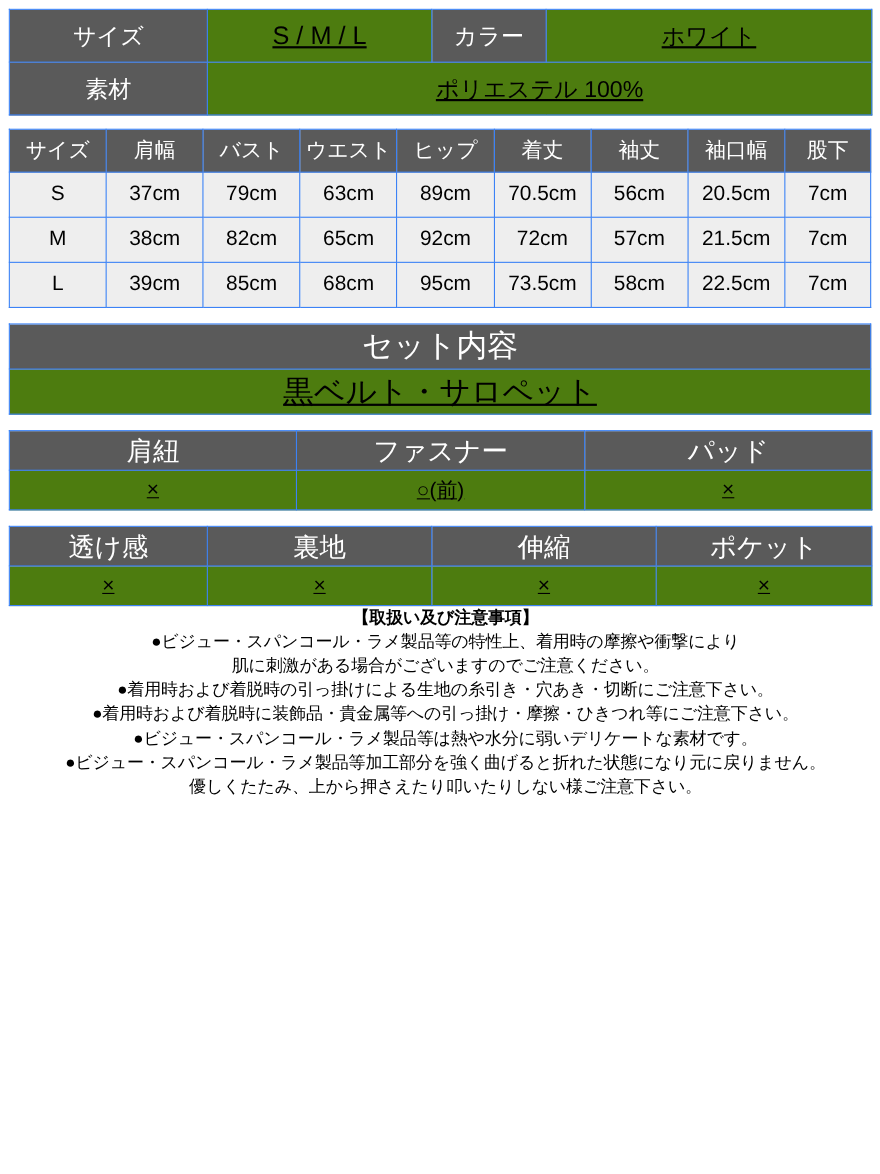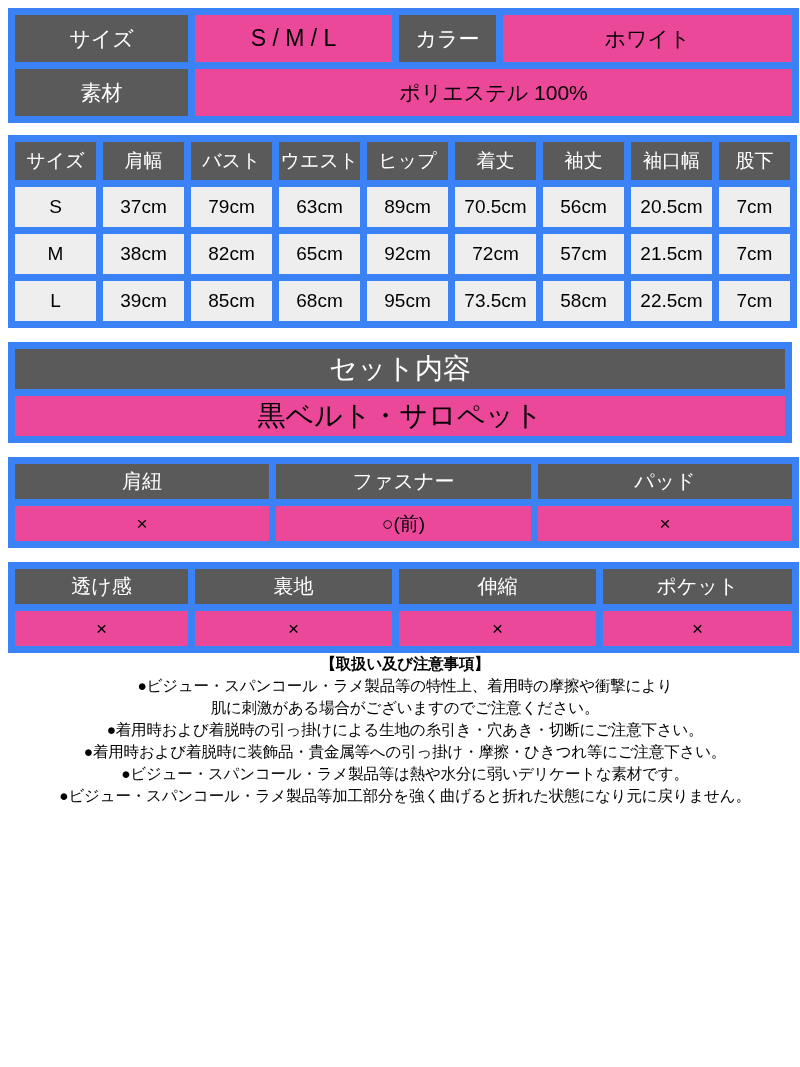--- a/index.html
+++ b/index.html
@@ -20,33 +20,34 @@
     height: 1067px;
     box-sizing: border-box;
     padding: 8px 8px 0 8px;
   }
   table {
     border-collapse: collapse;
     width: 784px;
     table-layout: fixed;
   }
   td, th {
-    border: 7px solid #3b82f6;
+    border: 1px solid #3b82f6;
     text-align: center;
     vertical-align: middle;
     font-weight: normal;
     padding: 0;
   }
   .hdr {
     background: #5a5a5a;
     color: #ffffff;
   }
   .val {
-    background: #ec4899;
+    background: #4d7c0f;
     color: #000000;
+    text-decoration: underline;
   }
   
   .t-basic td {
     height: 47px;
     font-size: 21px;
   }
   .t-basic .big {
     font-size: 23px;
   }
   
@@ -71,21 +72,21 @@
   .t-set td {
     height: 40px;
     font-size: 28px;
   }
   
   .t-spec {
     margin-top: 14px;
   }
   .t-spec td {
     height: 35px;
-    font-size: 20px;
+    font-size: 24px;
   }
   .t-spec td.mark {
     font-size: 19px;
   }
   .notes {
     padding-left: 10px;
     font-size: 15.5px;
     line-height: 22px;
     letter-spacing: -0.2px;
     color: #000000;
@@ -242,15 +243,16 @@
   </table>
 
   <div class="notes">
     <div class="note-line note-title">【取扱い及び注意事項】</div>
     <div class="note-line">●ビジュー・スパンコール・ラメ製品等の特性上、着用時の摩擦や衝撃により</div>
     <div class="note-line">肌に刺激がある場合がございますのでご注意ください。</div>
     <div class="note-line">●着用時および着脱時の引っ掛けによる生地の糸引き・穴あき・切断にご注意下さい。</div>
     <div class="note-line">●着用時および着脱時に装飾品・貴金属等への引っ掛け・摩擦・ひきつれ等にご注意下さい。</div>
     <div class="note-line">●ビジュー・スパンコール・ラメ製品等は熱や水分に弱いデリケートな素材です。</div>
     <div class="note-line">●ビジュー・スパンコール・ラメ製品等加工部分を強く曲げると折れた状態になり元に戻りません。</div>
+    <div class="note-line">優しくたたみ、上から押さえたり叩いたりしない様ご注意下さい。</div>
   </div>
 
 </div>
 
 </body></html>

